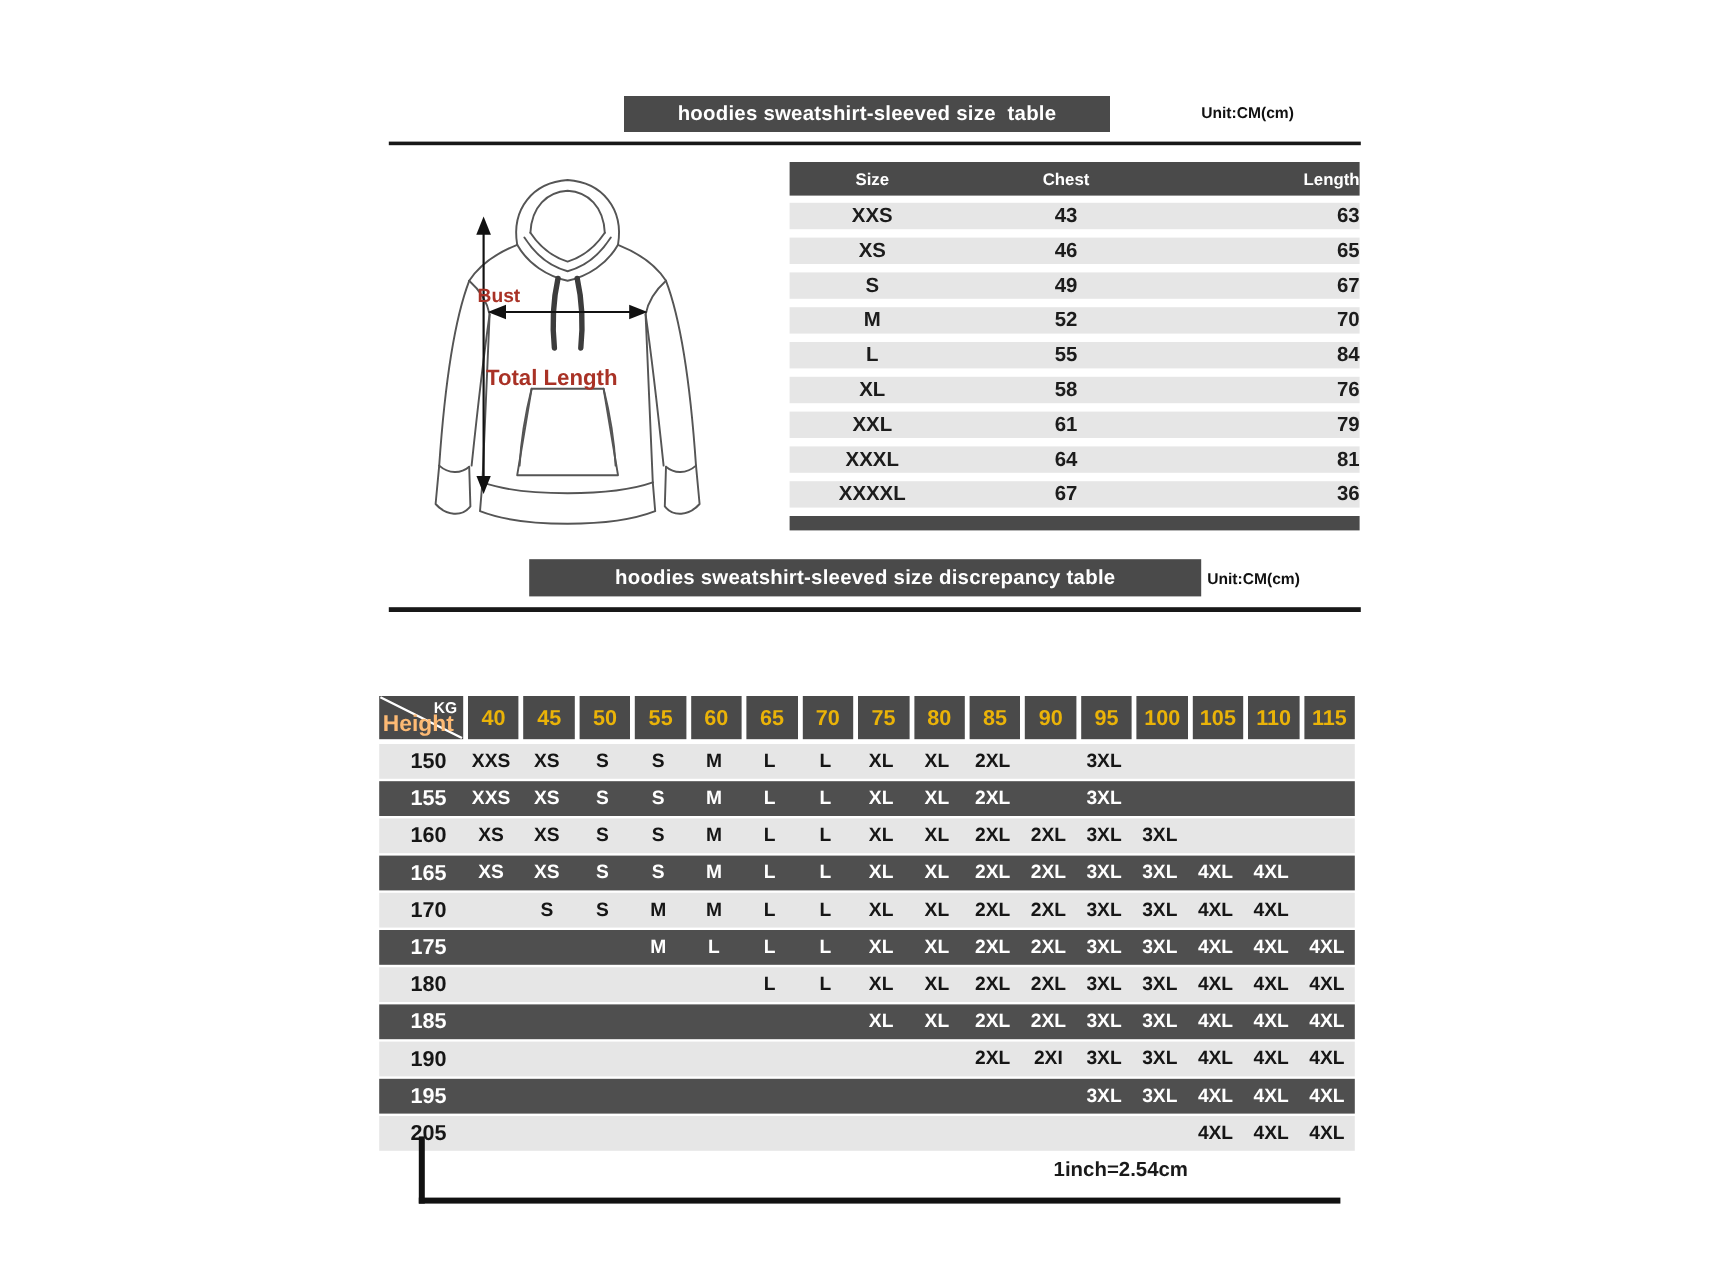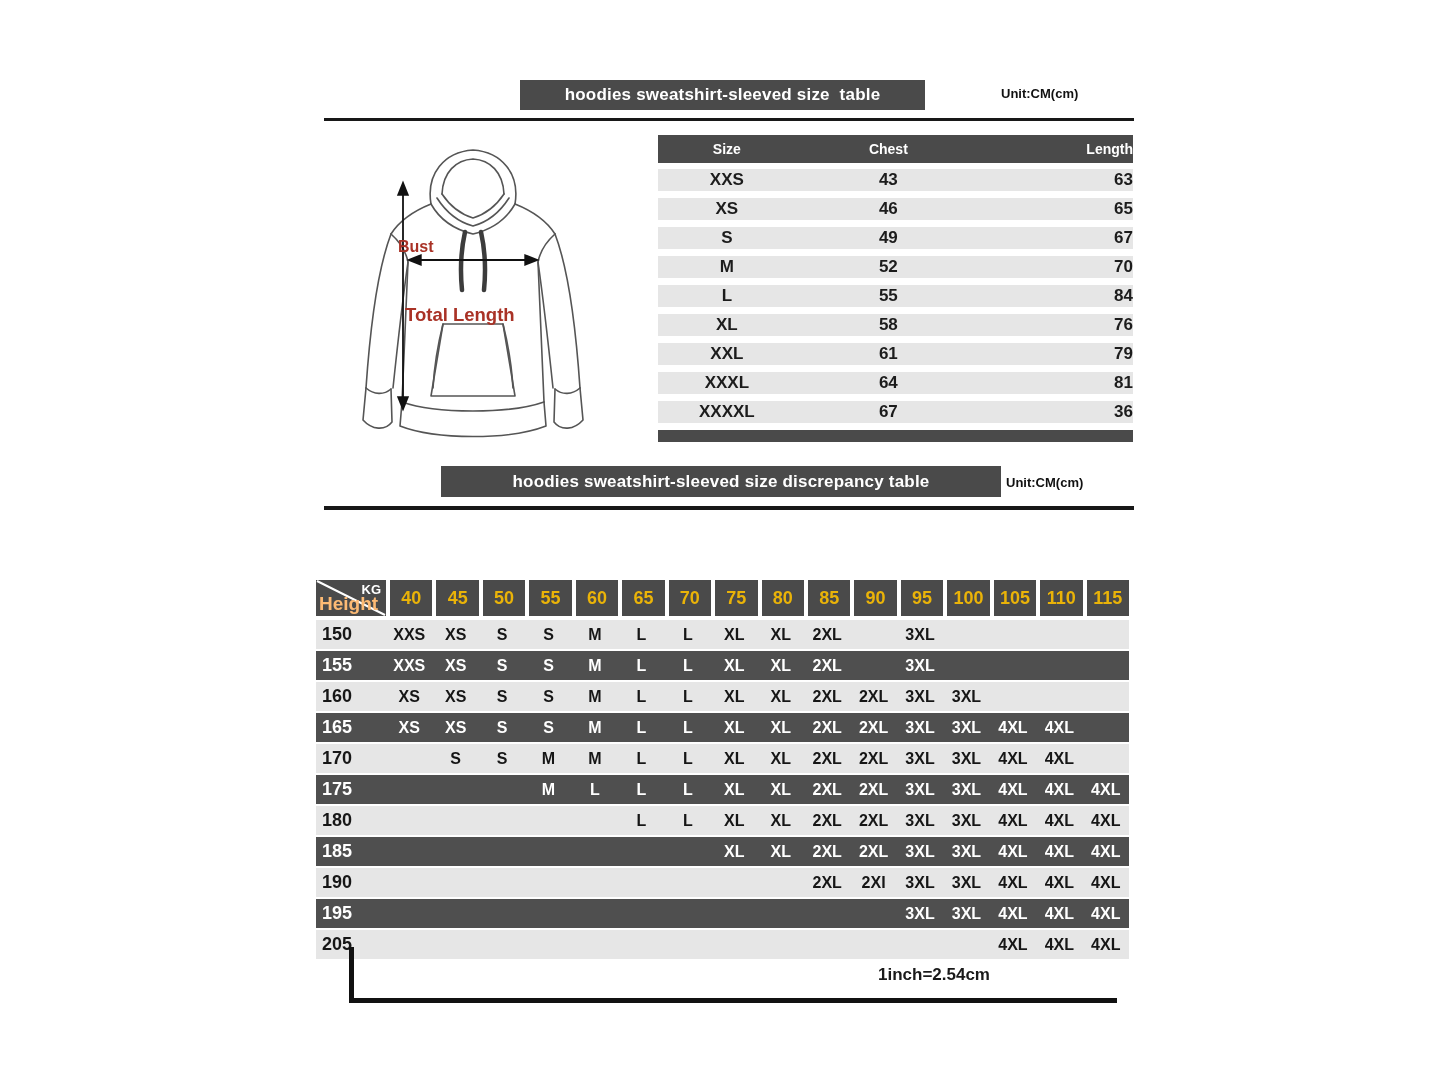--- a/index.html
+++ b/index.html
@@ -44,21 +44,21 @@
   .mx-corner svg { position:absolute; left:0; top:0; }
   .mx-kg  { position:absolute; top:2px; right:5px; color:#fff; font-size:13px; }
   .mx-hgt { position:absolute; bottom:1px; left:3px; color:#fdba74; font-size:19px; }
   .mx-col {
     flex:1; background:#4a4a4a; color:#eab308; display:flex;
     align-items:center; justify-content:center; font-size:18px;
   }
   .mx-row { display:flex; height:29px; margin-bottom:2px; align-items:center; }
   .mx-row.light { background:#e6e6e6; color:#161616; }
   .mx-row.dark  { background:#4f4f4f; color:#ffffff; }
-  .mx-label { width:70px; flex:none; padding-left:6px; box-sizing:border-box; font-size:18px; }
+  .mx-label { width:70px; flex:none; padding-left:26px; box-sizing:border-box; font-size:18px; }
   .mx-cell { flex:1; text-align:center; font-size:16px; }
 
   
   .ft-vline { position:absolute; left:349px; top:947px; width:5px; height:56px; background:#111; }
   .ft-hline { position:absolute; left:349px; top:998px; width:768px; height:5px; background:#111; }
   .ft-note { position:absolute; left:366px; top:963px; font-size:17px; white-space:pre; }
   .ft-conv { position:absolute; left:878px; top:965px; font-size:17px; }
 
   #hoodie-svg { position:absolute; left:332px; top:140px; }
   #hoodie-svg text { font-family:"Liberation Sans", sans-serif; font-weight:700; }

